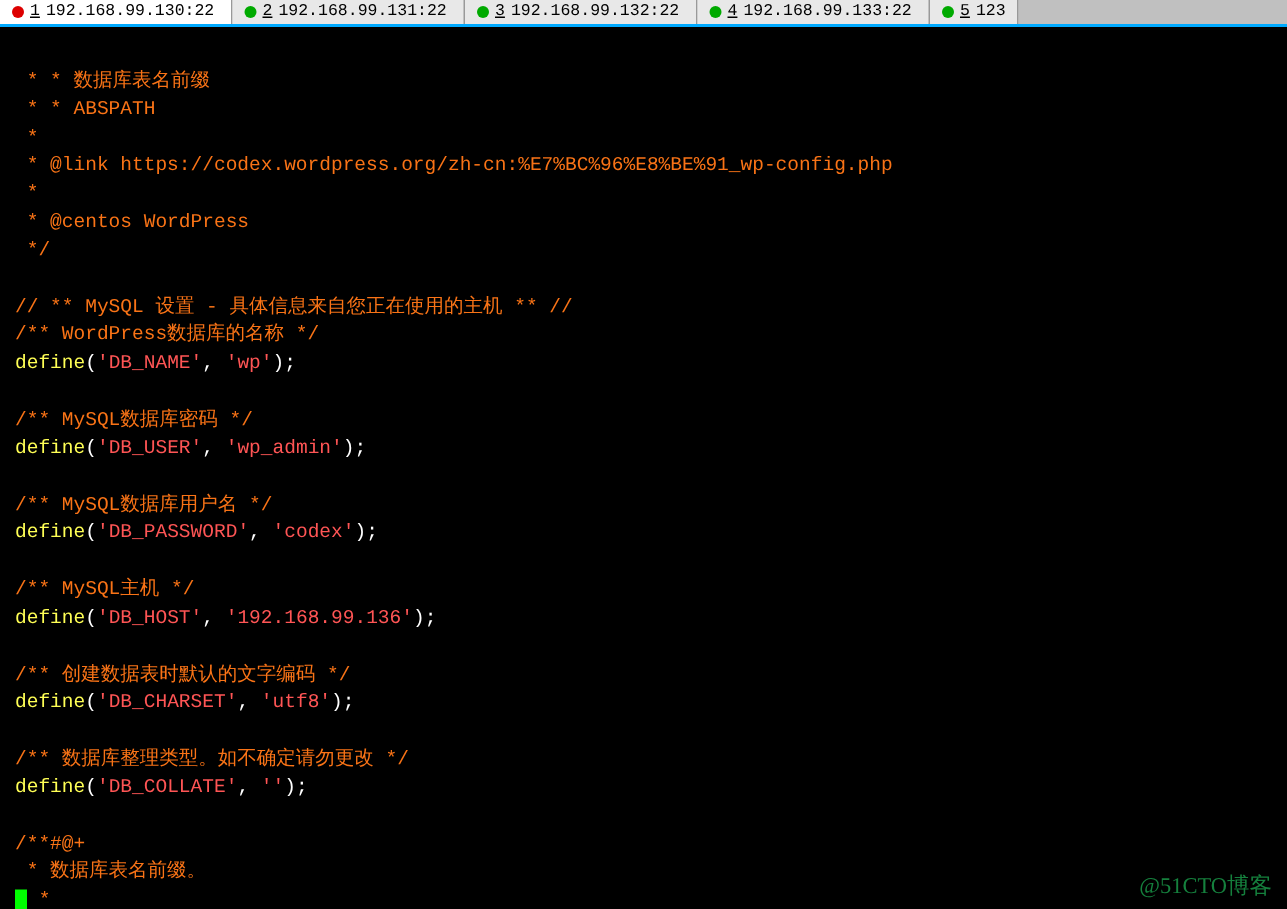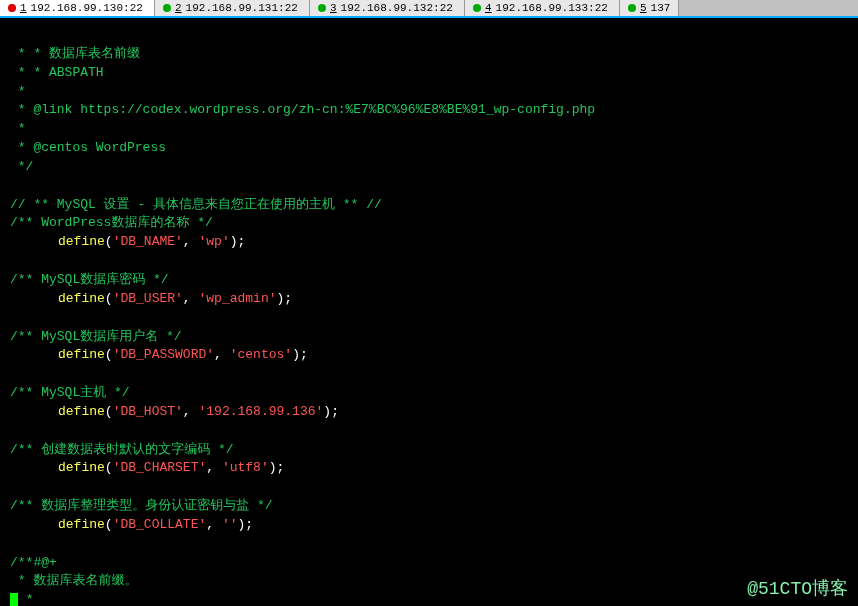--- a/index.html
+++ b/index.html
@@ -46,38 +46,38 @@
     .dot-green { background: #0a0; }
     .tab-num {
       text-decoration: underline;
     }
     .editor {
       padding: 8px 10px;
       line-height: 1.45;
       white-space: pre;
       font-family: 'Consolas', 'Courier New', monospace;
     }
-    .c-blue { color: #22c55e; }
+    .c-blue { color: #f97316; }
     .c-white { color: #ffffff; }
-    .c-yellow { color: #ffff55; margin-left: 48px; }
+    .c-yellow { color: #ffff55; }
     .c-red { color: #ff5555; }
     .cursor-block {
       background: #00ff00;
       width: 8px;
       height: 14px;
       display: inline-block;
       vertical-align: text-bottom;
     }
     .watermark {
       position: absolute;
       bottom: 6px;
       right: 10px;
-      color: #86efac;
-      font-size: 18px;
-      font-family: Liberation Mono, monospace;
+      color: #15803d;
+      font-size: 15px;
+      font-family: Liberation Serif, serif;
     }
   </style>
 </head>
 <body>
 
 <div class="tab-bar">
   <div class="tab active">
     <span class="tab-dot dot-red"></span>
     <span class="tab-num">1</span>
     <span>192.168.99.130:22</span>
@@ -93,50 +93,50 @@
     <span>192.168.99.132:22</span>
   </div>
   <div class="tab">
     <span class="tab-dot dot-green"></span>
     <span class="tab-num">4</span>
     <span>192.168.99.133:22</span>
   </div>
   <div class="tab" style="min-width:auto;">
     <span class="tab-dot dot-green"></span>
     <span class="tab-num">5</span>
-    <span>137</span>
+    <span>123</span>
   </div>
 </div>
 
 <div class="editor">
 <span class="c-blue"> * * 数据库表名前缀</span>
 <span class="c-blue"> * * ABSPATH</span>
 <span class="c-blue"> *</span>
 <span class="c-blue"> * @link https://codex.wordpress.org/zh-cn:%E7%BC%96%E8%BE%91_wp-config.php</span>
 <span class="c-blue"> *</span>
 <span class="c-blue"> * @centos WordPress</span>
 <span class="c-blue"> */</span>
 
 <span class="c-blue">// ** MySQL 设置 - 具体信息来自您正在使用的主机 ** //</span>
 <span class="c-blue">/** WordPress数据库的名称 */</span>
 <span class="c-yellow">define</span><span class="c-white">(</span><span class="c-red">'</span><span class="c-red">DB_NAME</span><span class="c-red">'</span><span class="c-white">, </span><span class="c-red">'</span><span class="c-red">wp</span><span class="c-red">'</span><span class="c-white">)</span><span class="c-white">;</span>
 
 <span class="c-blue">/** MySQL数据库密码 */</span>
 <span class="c-yellow">define</span><span class="c-white">(</span><span class="c-red">'</span><span class="c-red">DB_USER</span><span class="c-red">'</span><span class="c-white">, </span><span class="c-red">'</span><span class="c-red">wp_admin</span><span class="c-red">'</span><span class="c-white">)</span><span class="c-white">;</span>
 
 <span class="c-blue">/** MySQL数据库用户名 */</span>
-<span class="c-yellow">define</span><span class="c-white">(</span><span class="c-red">'</span><span class="c-red">DB_PASSWORD</span><span class="c-red">'</span><span class="c-white">, </span><span class="c-red">'</span><span class="c-red">centos</span><span class="c-red">'</span><span class="c-white">)</span><span class="c-white">;</span>
+<span class="c-yellow">define</span><span class="c-white">(</span><span class="c-red">'</span><span class="c-red">DB_PASSWORD</span><span class="c-red">'</span><span class="c-white">, </span><span class="c-red">'</span><span class="c-red">codex</span><span class="c-red">'</span><span class="c-white">)</span><span class="c-white">;</span>
 
 <span class="c-blue">/** MySQL主机 */</span>
 <span class="c-yellow">define</span><span class="c-white">(</span><span class="c-red">'</span><span class="c-red">DB_HOST</span><span class="c-red">'</span><span class="c-white">, </span><span class="c-red">'</span><span class="c-red">192.168.99.136</span><span class="c-red">'</span><span class="c-white">)</span><span class="c-white">;</span>
 
 <span class="c-blue">/** 创建数据表时默认的文字编码 */</span>
 <span class="c-yellow">define</span><span class="c-white">(</span><span class="c-red">'</span><span class="c-red">DB_CHARSET</span><span class="c-red">'</span><span class="c-white">, </span><span class="c-red">'</span><span class="c-red">utf8</span><span class="c-red">'</span><span class="c-white">)</span><span class="c-white">;</span>
 
-<span class="c-blue">/** 数据库整理类型。身份认证密钥与盐 */</span>
+<span class="c-blue">/** 数据库整理类型。如不确定请勿更改 */</span>
 <span class="c-yellow">define</span><span class="c-white">(</span><span class="c-red">'</span><span class="c-red">DB_COLLATE</span><span class="c-red">'</span><span class="c-white">, </span><span class="c-red">'</span><span class="c-red"></span><span class="c-red">'</span><span class="c-white">)</span><span class="c-white">;</span>
 
 <span class="c-blue">/**#@+</span>
 <span class="c-blue"> * 数据库表名前缀。</span>
 <span class="cursor-block"></span><span class="c-blue"> *</span>
 </div>
 
 <div class="watermark">@51CTO博客</div>
 
 </body></html>

